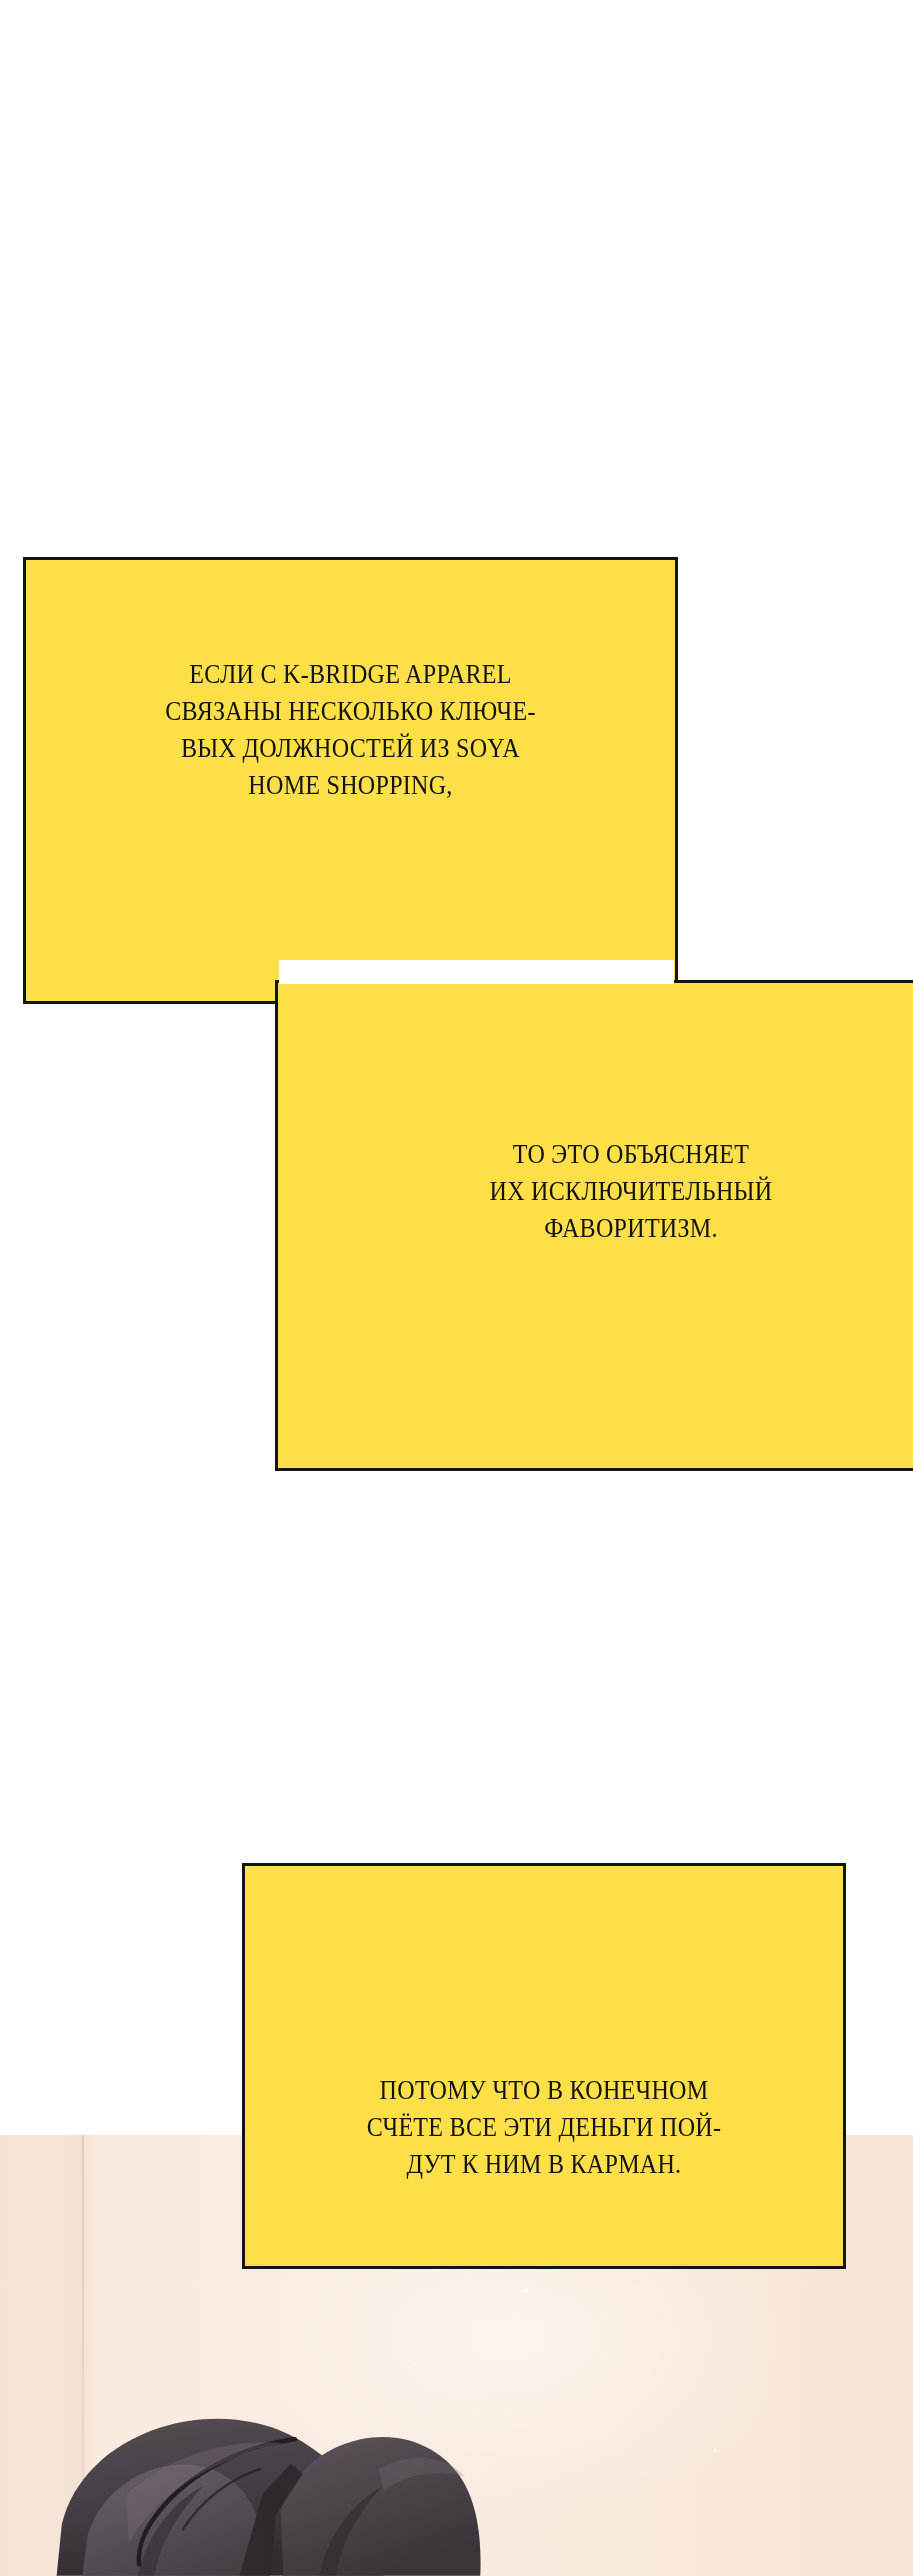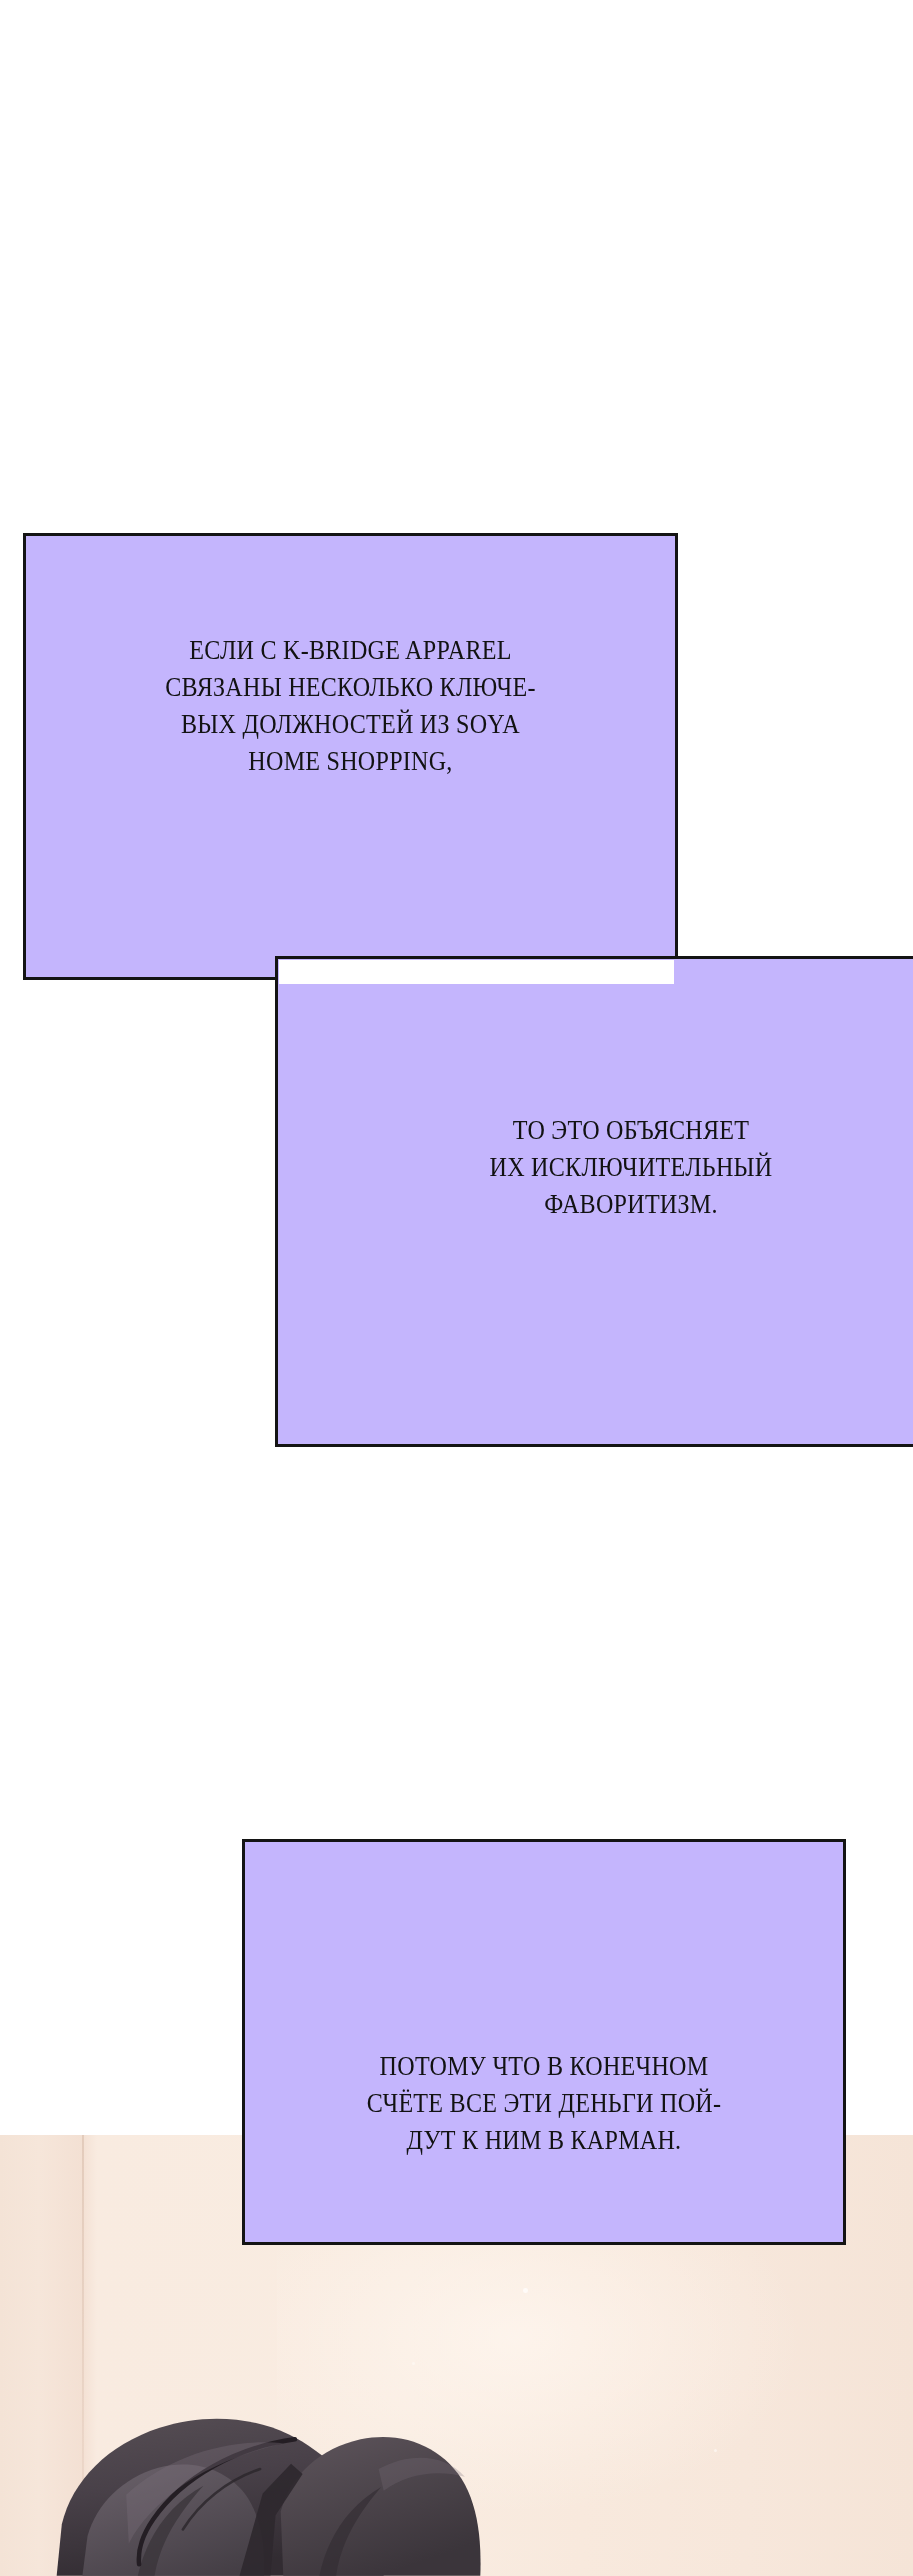--- a/index.html
+++ b/index.html
@@ -29,23 +29,24 @@
     background:radial-gradient(ellipse at 45% 40%, rgba(255,247,240,.75), rgba(255,247,240,0) 70%);
   }
   .bg-lower .speck{position:absolute;background:#fffdfa;border-radius:50%;opacity:.85;}
 
   
   .hair-wrap{position:absolute;left:0;top:2331px;width:913px;height:245px;overflow:hidden;}
 
   
   .panel{
     position:absolute;
-    background:#c4b5fd;
+    background:#fde047;
     border:3.9px solid #141414;
     box-sizing:border-box;
+    margin-top:24px;
   }
   #panel-1{left:23px;  top:533px;  width:655px; height:447px;}
   #panel-2{left:275px; top:956px; width:712px;  height:491px;}
   #panel-3{left:242px; top:1839px; width:604px;  height:406px;}
 
   
   #panel-2{z-index:3;}
   #panel-1{z-index:2;}
   #panel-3{z-index:3;text-decoration:underline;}
 

